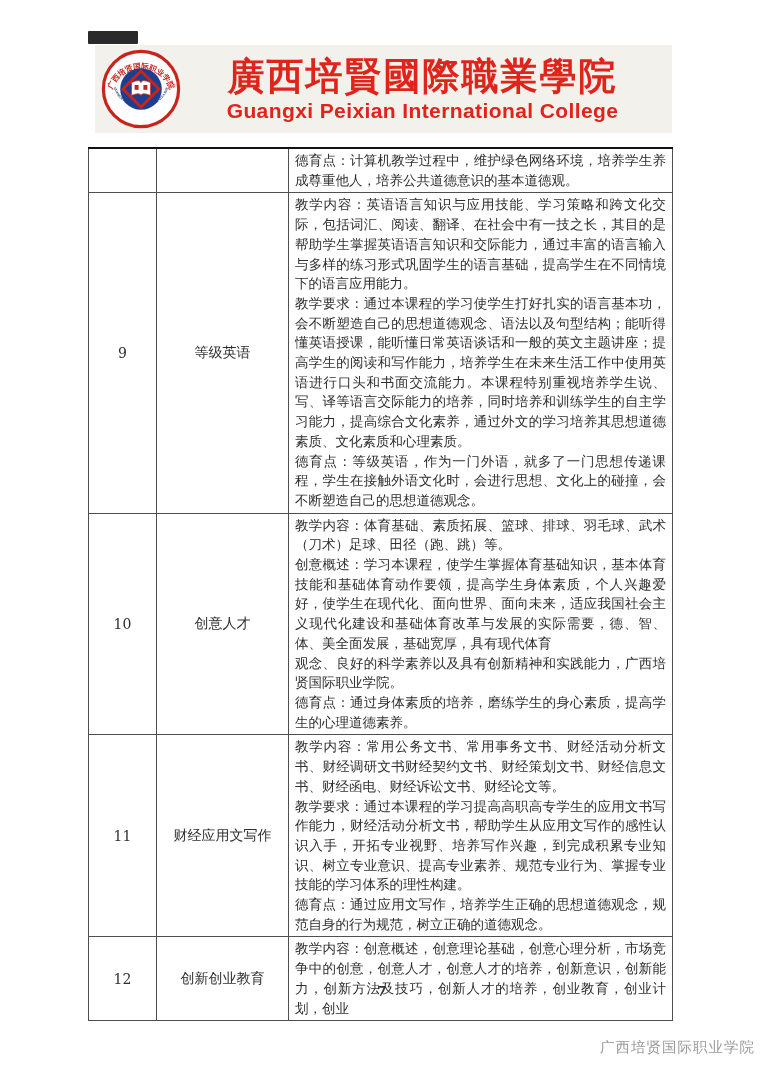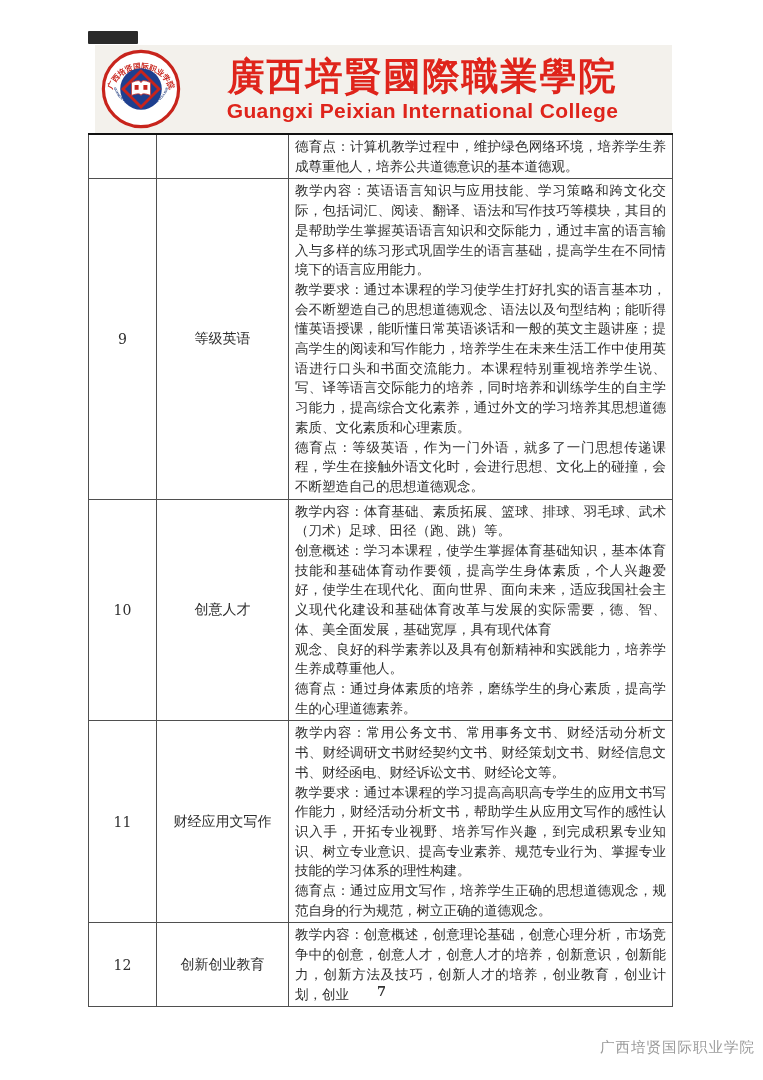--- a/index.html
+++ b/index.html
@@ -52,21 +52,21 @@
     font-family: "Liberation Sans", "DejaVu Sans", sans-serif;
     font-weight: bold;
     font-size: 21px;
     color: #df241b;
     letter-spacing: 0.4px;
     white-space: nowrap;
     margin-top: 1px;
   }
   table.doc-table {
     position: absolute;
-    left: 88px; top: 133px;
+    left: 88px; top: 147px;
     width: 584px;
     border-collapse: collapse;
     table-layout: fixed;
     font-size: 13.5px;
   }
   table.doc-table { border-top: 2px solid #111; }
   .doc-table td {
     border: 1px solid #4f4f4f;
     vertical-align: middle;
   }
@@ -147,33 +147,33 @@
       <td class="cell-name"></td>
       <td class="cell-desc">
             <p>德育点：计算机教学过程中，维护绿色网络环境，培养学生养成尊重他人，培养公共道德意识的基本道德观。</p>
           </td>
     </tr>
 
     <tr>
       <td class="cell-no">9</td>
       <td class="cell-name">等级英语</td>
       <td class="cell-desc">
-            <p>教学内容：英语语言知识与应用技能、学习策略和跨文化交际，包括词汇、阅读、翻译、语法和写作技巧等模块，其目的是帮助学生掌握英语语言知识和交际能力，通过丰富的语言输入与多样的练习形式巩固学生的语言基础，提高学生在不同情境下的语言应用能力。</p>
+            <p>教学内容：英语语言知识与应用技能、学习策略和跨文化交际，包括词汇、阅读、翻译、在社会中有一技之长，其目的是帮助学生掌握英语语言知识和交际能力，通过丰富的语言输入与多样的练习形式巩固学生的语言基础，提高学生在不同情境下的语言应用能力。</p>
             <p>教学要求：通过本课程的学习使学生打好扎实的语言基本功，会不断塑造自己的思想道德观念、语法以及句型结构；能听得懂英语授课，能听懂日常英语谈话和一般的英文主题讲座；提高学生的阅读和写作能力，培养学生在未来生活工作中使用英语进行口头和书面交流能力。本课程特别重视培养学生说、写、译等语言交际能力的培养，同时培养和训练学生的自主学习能力，提高综合文化素养，通过外文的学习培养其思想道德素质、文化素质和心理素质。</p>
             <p>德育点：等级英语，作为一门外语，就多了一门思想传递课程，学生在接触外语文化时，会进行思想、文化上的碰撞，会不断塑造自己的思想道德观念。</p>
           </td>
     </tr>
 
     <tr>
       <td class="cell-no">10</td>
       <td class="cell-name">创意人才</td>
       <td class="cell-desc">
             <p>教学内容：体育基础、素质拓展、篮球、排球、羽毛球、武术（刀术）足球、田径（跑、跳）等。</p>
             <p>创意概述：学习本课程，使学生掌握体育基础知识，基本体育技能和基础体育动作要领，提高学生身体素质，个人兴趣爱好，使学生在现代化、面向世界、面向未来，适应我国社会主义现代化建设和基础体育改革与发展的实际需要，德、智、体、美全面发展，基础宽厚，具有现代体育</p>
-            <p>观念、良好的科学素养以及具有创新精神和实践能力，培养学生养成尊重他人。</p>
+            <p>观念、良好的科学素养以及具有创新精神和实践能力，广西培贤国际职业学院。</p>
             <p>德育点：通过身体素质的培养，磨练学生的身心素质，提高学生的心理道德素养。</p>
           </td>
     </tr>
 
     <tr>
       <td class="cell-no">11</td>
       <td class="cell-name">财经应用文写作</td>
       <td class="cell-desc">
             <p>教学内容：常用公务文书、常用事务文书、财经活动分析文书、财经调研文书财经契约文书、财经策划文书、财经信息文书、财经函电、财经诉讼文书、财经论文等。</p>
             <p>教学要求：通过本课程的学习提高高职高专学生的应用文书写作能力，财经活动分析文书，帮助学生从应用文写作的感性认识入手，开拓专业视野、培养写作兴趣，到完成积累专业知识、树立专业意识、提高专业素养、规范专业行为、掌握专业技能的学习体系的理性构建。</p>

